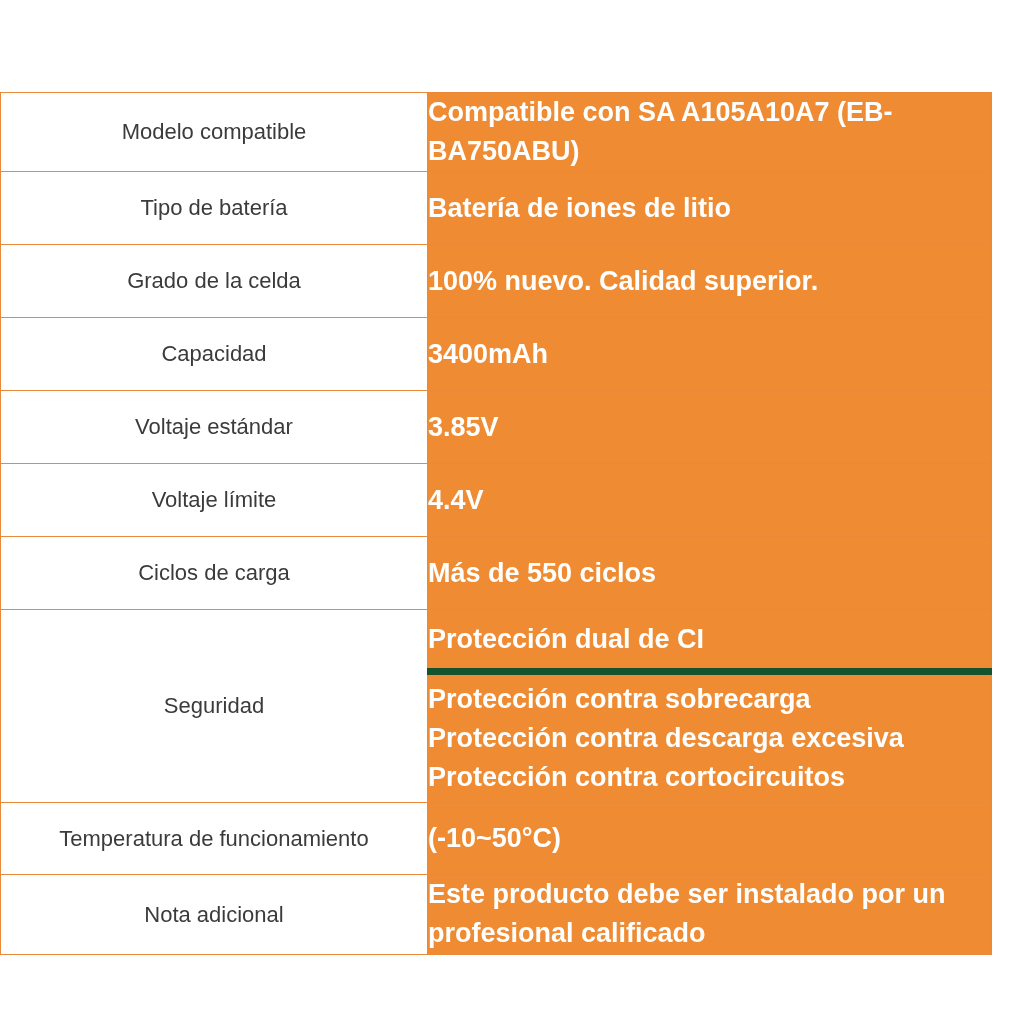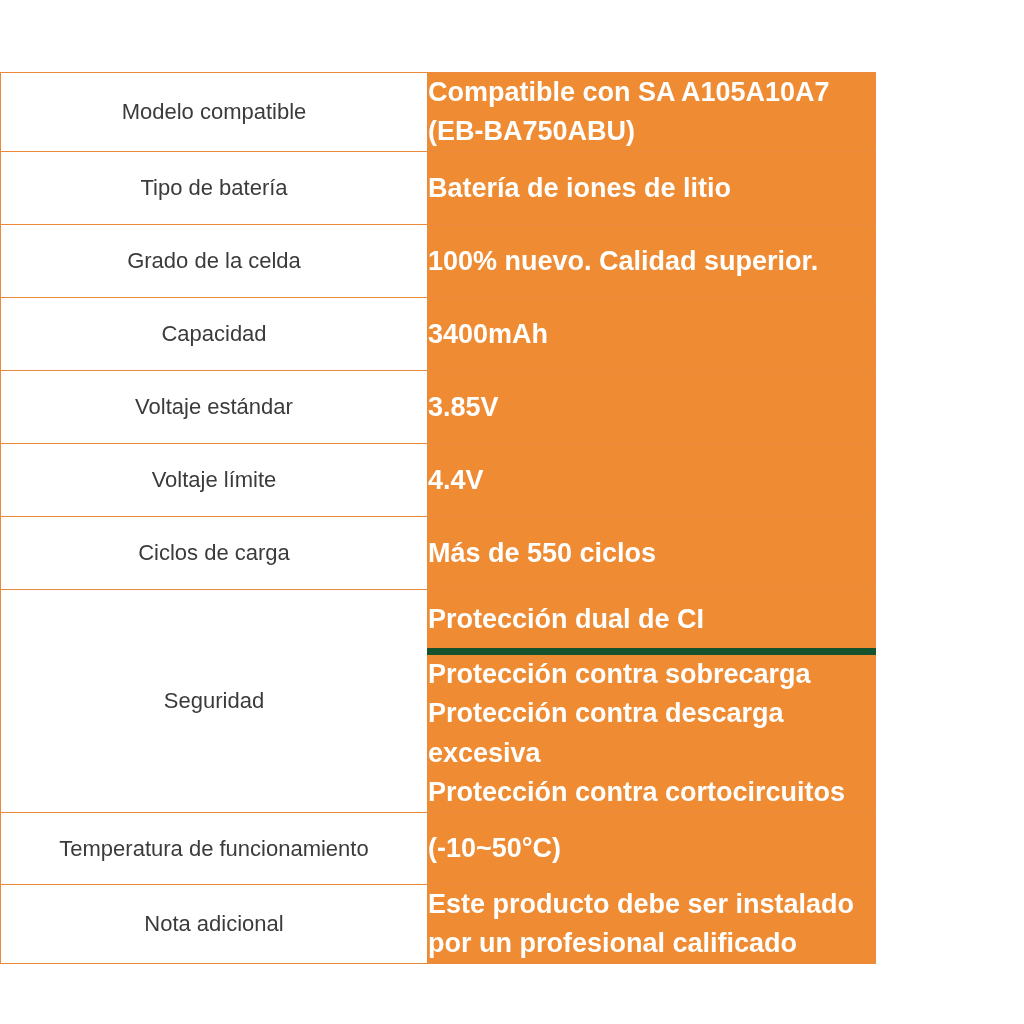--- a/index.html
+++ b/index.html
@@ -15,22 +15,22 @@
     position: relative;
     width: 1024px;
     height: 1024px;
     background: #ffffff;
     box-sizing: border-box;
   }
 
   .spec-table {
     position: absolute;
     left: 0;
-    top: 72px;
-    width: 876px;
+    top: 92px;
+    width: 992px;
     border-collapse: collapse;
     table-layout: fixed;
   }
 
   .spec-table td {
     padding: 0;
     vertical-align: middle;
     border: 1px solid #e98a3a;
     box-sizing: border-box;
   }

